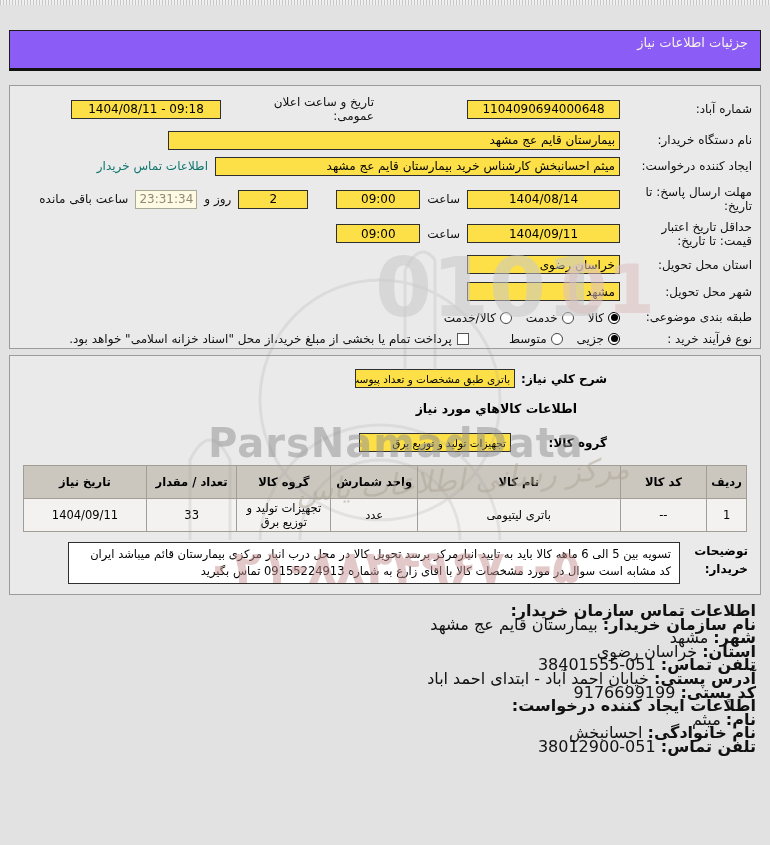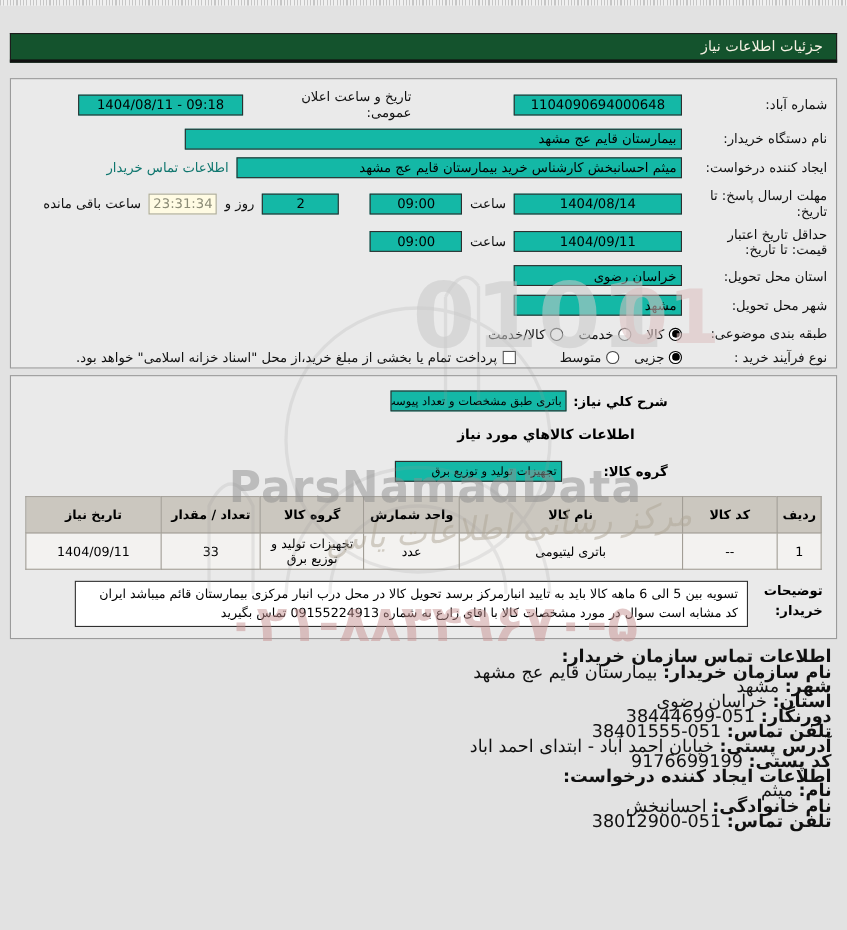--- a/index.html
+++ b/index.html
@@ -3,31 +3,31 @@
 <meta charset="utf-8">
 <style>
   * { box-sizing: border-box; margin: 0; padding: 0; }
   body { width: 770px; height: 845px; overflow: hidden;
          font-family: "DejaVu Sans", sans-serif; background: #e2e2e2; }
   .page { position: relative; width: 770px; height: 845px; background: #e2e2e2; overflow: hidden; }
 
   .top-strip { height: 5px; width: 100%; background: #f2f2f2;
     background-image: repeating-linear-gradient(90deg, #c6c6c6 0 1px, #f0f0f0 1px 3px); }
 
-  .title-bar { margin: 25px 9px 0; height: 27px; background: #14532d;
+  .title-bar { margin: 25px 9px 0; height: 41px; background: #8b5cf6;
     border: 1px solid #1c1c1c; border-bottom: 3px solid #111;
     color: #f7f2e4; font-size: 13px; line-height: 23px; padding-right: 12px; }
 
   .gbox { margin: 0 9px; background: #eaeaea; border: 1px solid #9b9b9b; }
   .box1 { margin-top: 14px; height: 264px; padding: 9px 8px 0; }
   .box2 { margin-top: 6px; height: 240px; padding: 0 8px; }
 
   .frow { display: flex; align-items: center; font-size: 12px; color: #111; }
   .flabel { width: 132px; flex: none; padding-left: 18px; line-height: 1.2; }
-  .ibox { background: #14b8a6; border: 1px solid #2f2f2f; height: 19px;
+  .ibox { background: #fde047; border: 1px solid #2f2f2f; height: 19px;
           display: flex; align-items: center; padding: 0 4px; font-size: 12px; color: #000;
           white-space: nowrap; overflow: hidden; }
   .ctr { justify-content: center; }
   .w-date { width: 153px; } .w-time { width: 84px; } .w-days { width: 70px; }
   .w-cd { width: 62px; background: #fffbe3; border: 1px solid #a9a99a; color: #8b8b76; }
   .link { color: #0f766e; font-size: 12px; margin-right: 7px; cursor: pointer; }
   .small-lbl { margin: 0 7px; flex: none; }
 
   .radio { width: 12px; height: 12px; border: 1px solid #444; border-radius: 50%;
            background: #fff; display: inline-flex; align-items: center; justify-content: center;
@@ -220,21 +220,20 @@
       </span>
       <span class="notes-box">تسویه بین 5 الی 6 ماهه کالا باید به تایید انبارمرکز برسد تحویل کالا در محل درب انبار مرکزی بیمارستان قائم میباشد ایران کد مشابه است سوال در مورد مشخصات کالا با اقای زارع به شماره 09155224913 تماس بگیرید</span>
     </div>
   </div>
 
   <div class="contact">
     <div><span class="b">اطلاعات تماس سازمان خریدار:</span><span></span></div>
     <div><span class="b">نام سازمان خریدار:</span><span> بیمارستان قایم عج مشهد</span></div>
     <div><span class="b">شهر:</span><span> مشهد</span></div>
     <div><span class="b">استان:</span><span> خراسان رضوی</span></div>
-    <div><span class="b">دورنگار:</span><span> 051-38444699</span></div>
     <div><span class="b">تلفن تماس:</span><span> 051-38401555</span></div>
     <div><span class="b">آدرس پستی:</span><span> خیابان احمد آباد - ابتدای احمد اباد</span></div>
     <div><span class="b">کد پستی:</span><span> 9176699199</span></div>
     <div><span class="b">اطلاعات ایجاد کننده درخواست:</span><span></span></div>
     <div><span class="b">نام:</span><span> میثم</span></div>
     <div><span class="b">نام خانوادگی:</span><span> احسانبخش</span></div>
     <div><span class="b">تلفن تماس:</span><span> 051-38012900</span></div>
   </div>
 
   <div class="wm">

